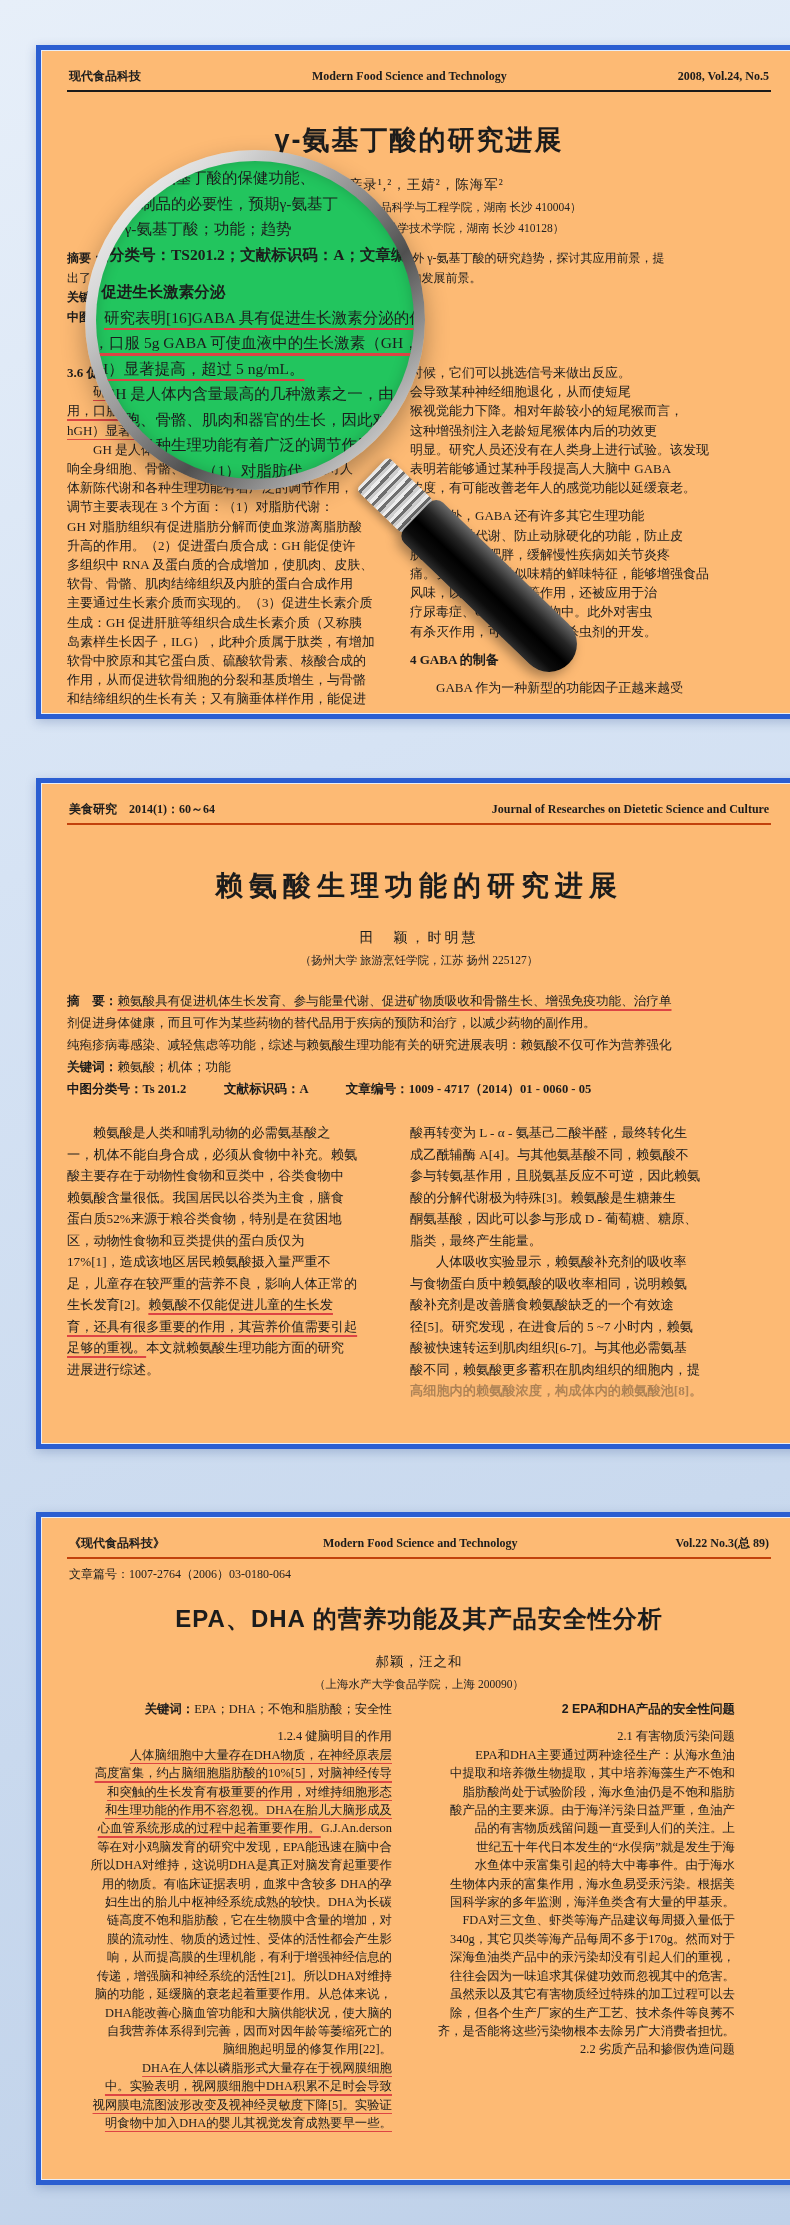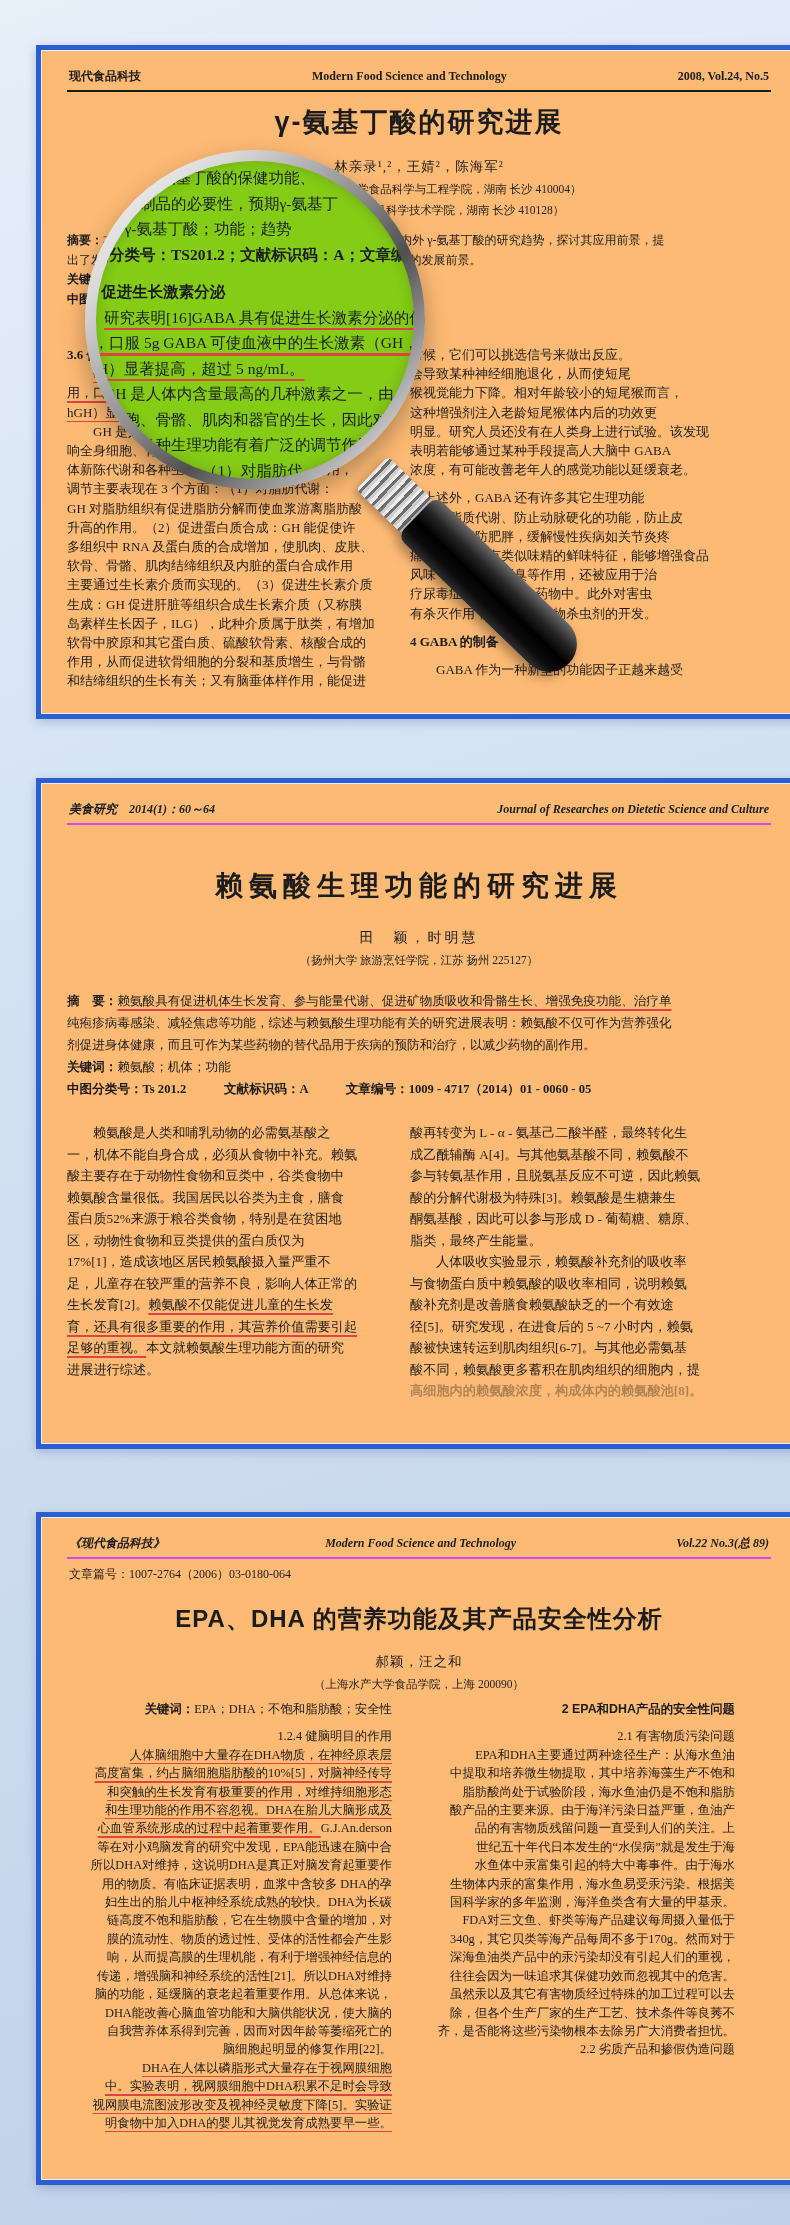--- a/index.html
+++ b/index.html
@@ -24,26 +24,26 @@
   #card2{top:778px;height:671px;}
   #card3{top:1512px;height:673px;}
   .card-inner{padding:12px 26px 0 26px;position:relative;}
 
   
   .jheader{display:flex;justify-content:space-between;align-items:baseline;
     font-size:12px;font-weight:700;padding:6px 2px 5px 2px;}
   .jheader .c{flex:1;text-align:center;}
   .jheader .r{white-space:nowrap;}
   .rule-heavy{border-bottom:2.5px solid #1a1a1a;}
-  .rule-med{border-bottom:2px solid #d946ef;font-style:italic;}
+  .rule-med{border-bottom:2px solid #c2410c;}
 
   .artno{font-size:12px;margin-top:7px;padding-left:2px;}
 
   .ptitle{text-align:center;margin:0;}
-  #card1 .ptitle{margin-top:12px;font-family:"Liberation Sans","DejaVu Sans",sans-serif;
+  #card1 .ptitle{margin-top:30px;font-family:"Liberation Sans","DejaVu Sans",sans-serif;
     font-size:27px;font-weight:900;letter-spacing:2px;}
   #card2 .ptitle{margin-top:42px;font-size:28px;font-weight:600;letter-spacing:6px;}
   #card3 .ptitle{margin-top:20px;font-family:"Liberation Sans","DejaVu Sans",sans-serif;
     font-size:24px;font-weight:900;letter-spacing:1px;}
 
   .authors{text-align:center;font-size:13.5px;margin-top:18px;letter-spacing:1px;}
   #card2 .authors{margin-top:24px;letter-spacing:3px;font-size:14px;}
   .affil{text-align:center;font-size:11.5px;margin-top:6px;color:#222;}
 
   
@@ -69,21 +69,21 @@
   .line.gap{height:9px;line-height:9px;}
   .line.faint{opacity:.35;font-weight:bold;}
   .line.u-red .mid{text-decoration:underline;text-decoration-color:var(--red);
     text-decoration-thickness:2px;text-underline-offset:4px;}
 
   
   .magnifier{position:absolute;left:85px;top:150px;width:340px;height:340px;z-index:30;}
   .lens-rim{position:absolute;inset:0;border-radius:50%;
     background:linear-gradient(135deg,#ffffff 0%,#d9d9d9 22%,#8a8a8a 48%,#4f4f4f 62%,#c0c0c0 85%,#efefef 100%);
     box-shadow:0 10px 24px rgba(0,0,0,.30);}
-  .lens-glass{position:absolute;inset:11px;border-radius:50%;background:#84cc16;overflow:hidden;
+  .lens-glass{position:absolute;inset:11px;border-radius:50%;background:#22c55e;overflow:hidden;
     box-shadow:inset 0 0 14px rgba(0,0,0,.18);}
   .lens-text{position:absolute;left:-18px;top:4px;width:560px;
     font-size:15.5px;line-height:25.5px;}
   .lens-text .line.u-red .mid{text-decoration-thickness:2.5px;text-underline-offset:5px;}
   .lens-text .line.gap{height:12px;line-height:12px;}
   .mag-handle{position:absolute;left:372px;top:445px;transform:rotate(44deg);
     transform-origin:0 50%;display:flex;align-items:center;z-index:29;}
   .ferrule{width:64px;height:46px;border-radius:5px;
     background:repeating-linear-gradient(90deg,#ededed 0 3px,#6f6f6f 3px 6px,#cfcfcf 6px 9px);
     box-shadow:0 4px 8px rgba(0,0,0,.3);}
@@ -238,23 +238,23 @@
     <div class="jheader rule-med">
       <span>美食研究　2014(1)：60～64</span>
       <span class="r">Journal of Researches on Dietetic Science and Culture</span>
     </div>
     <h1 class="ptitle">赖氨酸生理功能的研究进展</h1>
     <div class="authors">田　颖，时明慧</div>
     <div class="affil">（扬州大学 旅游烹饪学院，江苏 扬州 225127）</div>
     <div class="front">
   <div class="line lb u-red"><span class="pre">摘　要：</span><span class="mid">赖氨酸具有促进机体生长发育、参与能量代谢、促进矿物质吸收和骨骼生长、增强免疫功能、治疗单</span><span class="post"></span></div>
 
+  <div class="line"><span class="pre"></span><span class="mid">剂促进身体健康，而且可作为某些药物的替代品用于疾病的预防和治疗，以减少药物的副作用。</span><span class="post"></span></div>
+
   <div class="line"><span class="pre"></span><span class="mid">纯疱疹病毒感染、减轻焦虑等功能，综述与赖氨酸生理功能有关的研究进展表明：赖氨酸不仅可作为营养强化</span><span class="post"></span></div>
-
-  <div class="line"><span class="pre"></span><span class="mid">剂促进身体健康，而且可作为某些药物的替代品用于疾病的预防和治疗，以减少药物的副作用。</span><span class="post"></span></div>
 
   <div class="line lb"><span class="pre">关键词：</span><span class="mid">赖氨酸；机体；功能</span><span class="post"></span></div>
 
   <div class="line b"><span class="pre"></span><span class="mid">中图分类号：Ts 201.2　　　文献标识码：A　　　文章编号：1009 - 4717（2014）01 - 0060 - 05</span><span class="post"></span></div>
 </div>
     <div class="cols">
       <div class="col">
   <div class="line ind"><span class="pre"></span><span class="mid">赖氨酸是人类和哺乳动物的必需氨基酸之</span><span class="post"></span></div>
 
   <div class="line"><span class="pre"></span><span class="mid">一，机体不能自身合成，必须从食物中补充。赖氨</span><span class="post"></span></div>

